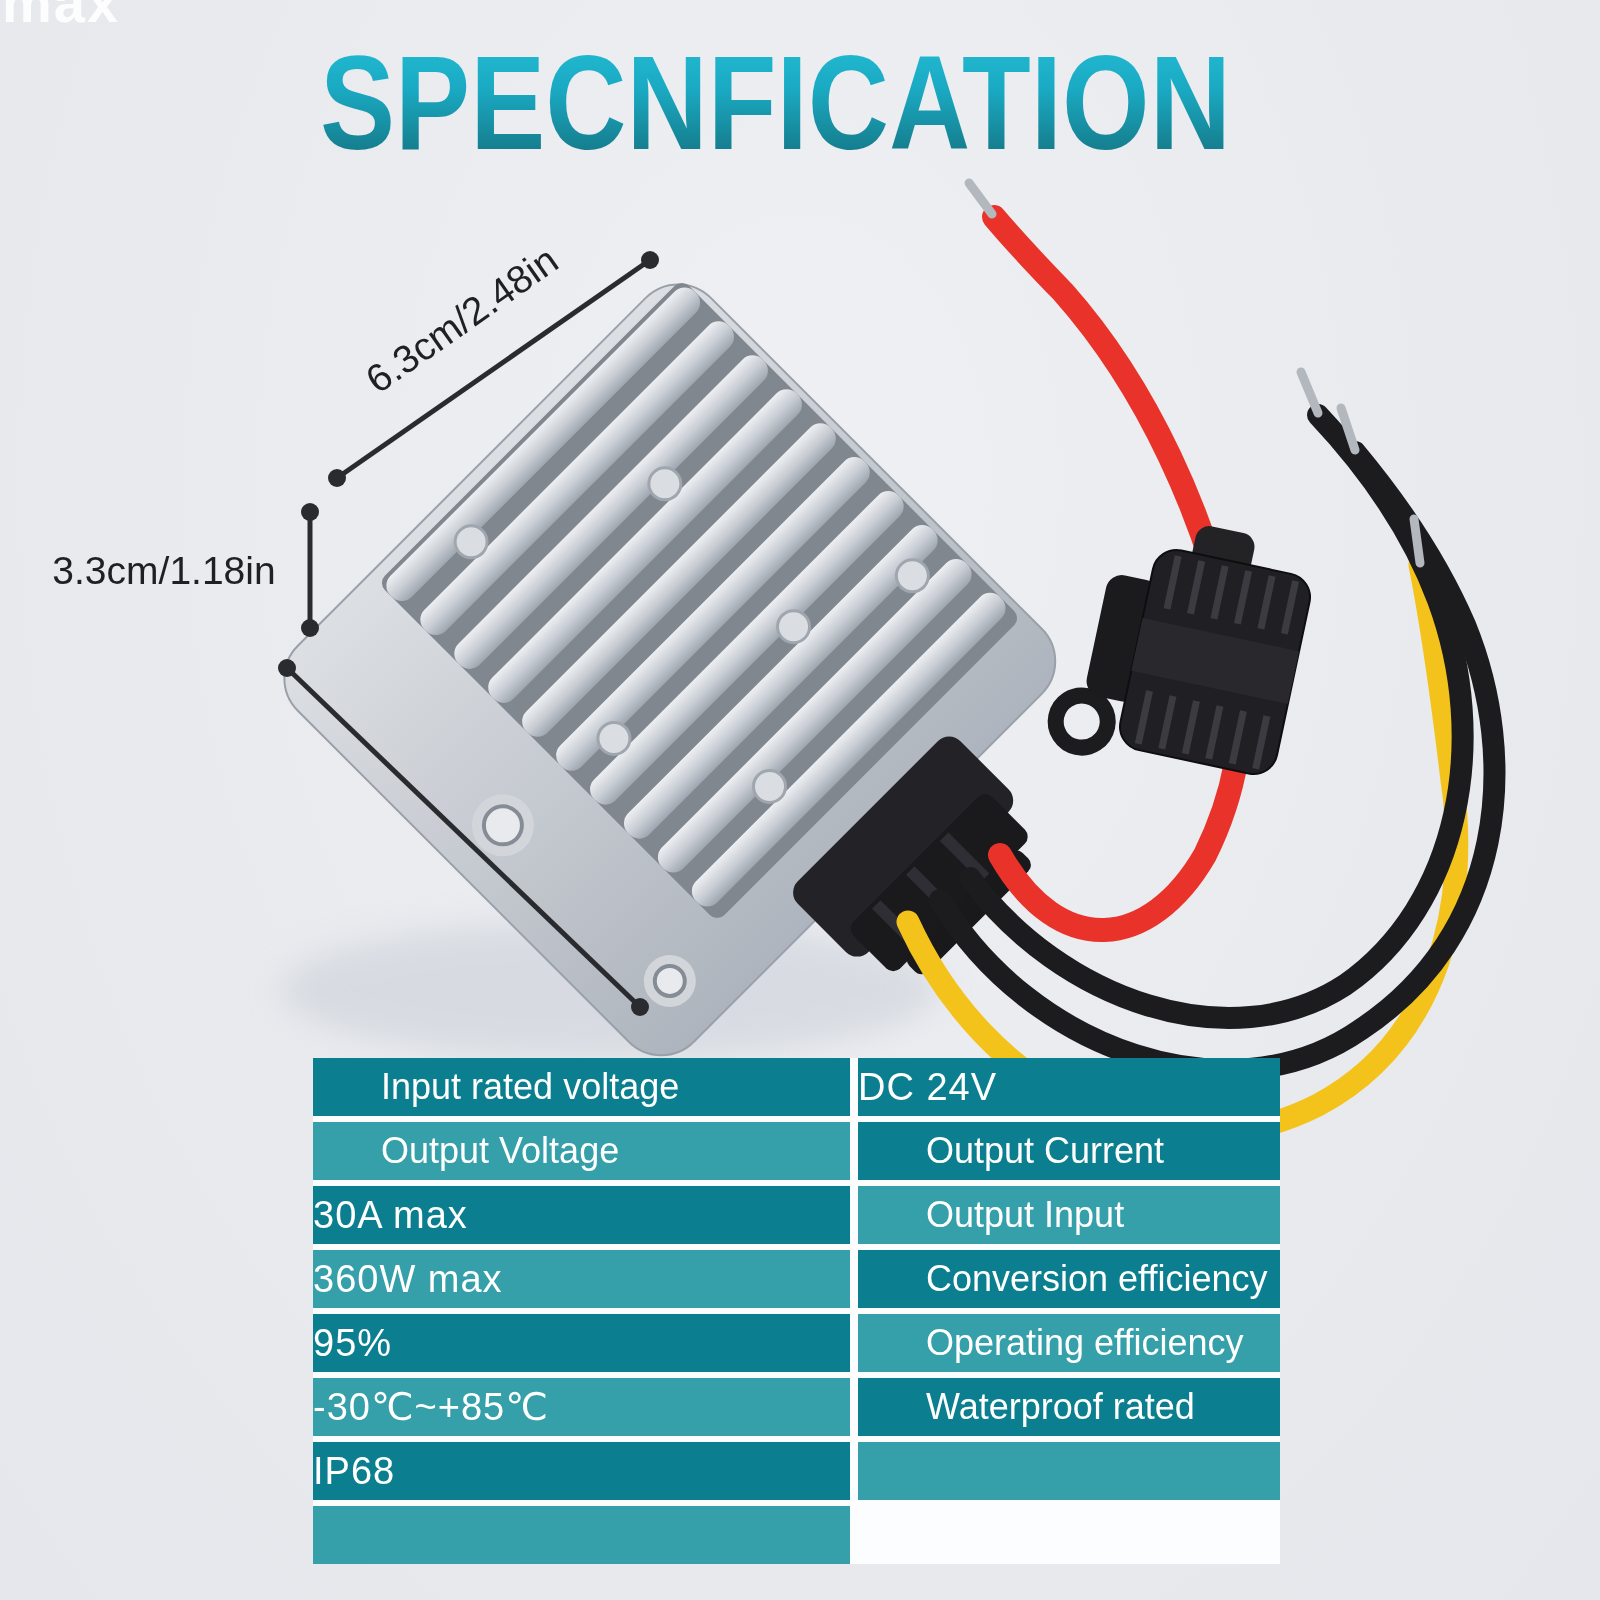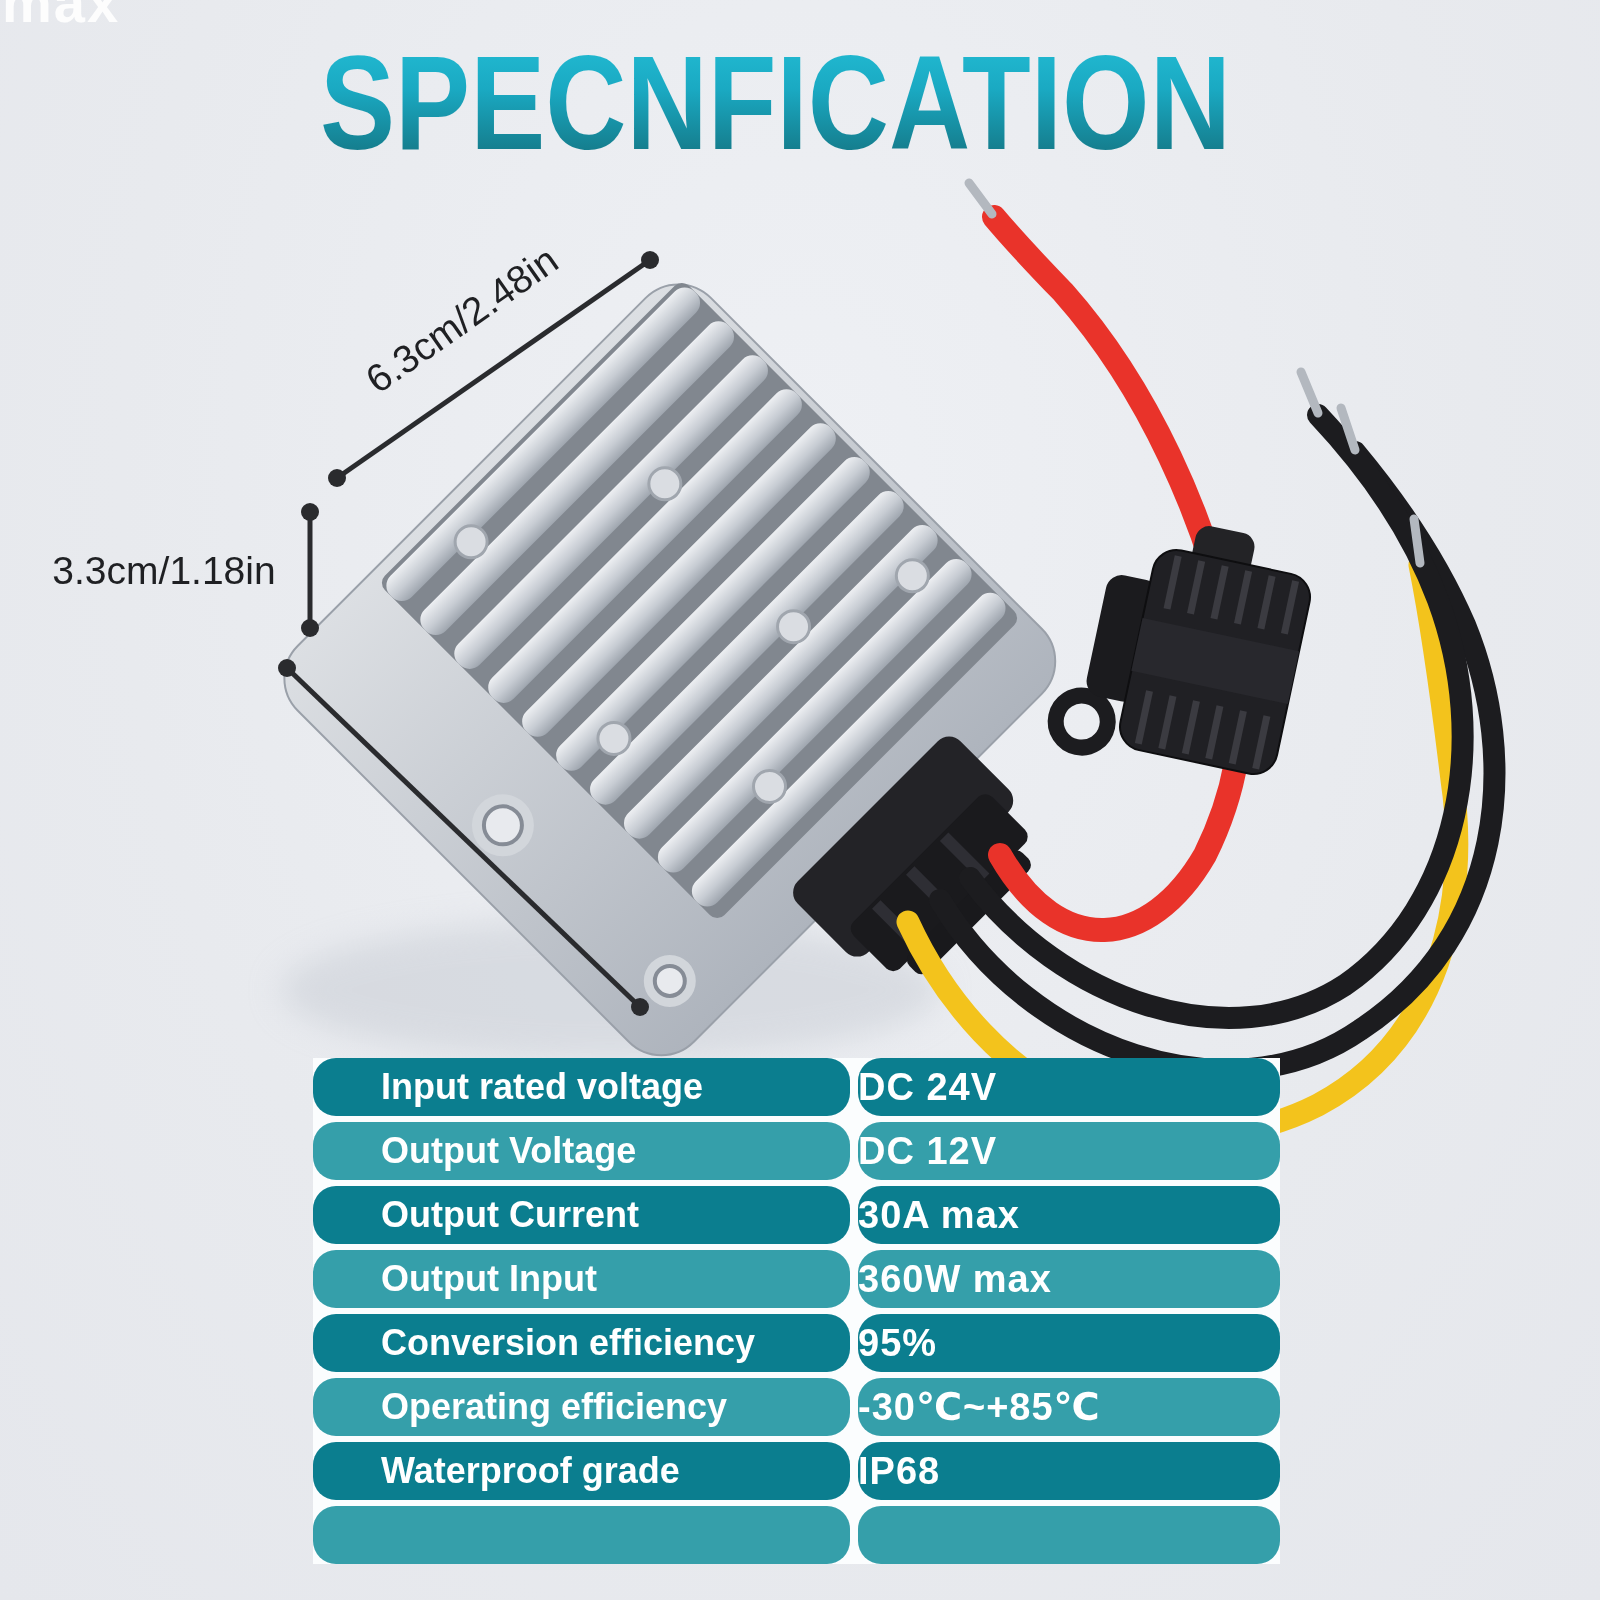--- a/index.html
+++ b/index.html
@@ -19,21 +19,21 @@
 
   
   .dim{width:320px;text-align:center;font-size:39px;color:#1f2023;white-space:nowrap;}
   #dim-width{left:302px;top:298px;transform:rotate(-35deg);}
   #dim-height{left:4px;top:549px;}
 
   
   #spec-table{left:313px;top:1058px;width:967px;height:506px;background:#fbfdfe;
               display:grid;grid-template-columns:537px 422px;grid-auto-rows:58px;
               column-gap:8px;row-gap:6px;}
-  .cell{display:flex;align-items:center;color:#ffffff;font-weight:bold;overflow:hidden;border-radius:23px;}
+  .cell{display:flex;align-items:center;color:#ffffff;font-weight:normal;overflow:hidden;}
   .lab{padding-left:68px;font-size:36px;}
   .val{font-size:38px;letter-spacing:1px;}
   .dark{background:#0b7e8f;}
   .light{background:#359faa;}
 </style>
 </head>
 <body>
 
 <svg class="abs" style="left:0;top:0" width="1600" height="1600" viewBox="0 0 1600 1600">
   <defs>
@@ -154,32 +154,31 @@
 <div class="abs" id="title">SPECNFICATION</div>
 
 <div class="abs dim" id="dim-width">6.3cm/2.48in</div>
 <div class="abs dim" id="dim-height">3.3cm/1.18in</div>
 
 <div class="abs" id="spec-table">
   <div class="cell lab dark row1">Input rated voltage</div>
   <div class="cell val dark row1">DC 24V</div>
 
   <div class="cell lab light row2">Output Voltage</div>
-  <div class="cell val light row2">DC 12V</div>
 
   <div class="cell lab dark row3">Output Current</div>
   <div class="cell val dark row3">30A max</div>
 
   <div class="cell lab light row4">Output Input</div>
   <div class="cell val light row4">360W max</div>
 
   <div class="cell lab dark row5">Conversion efficiency</div>
   <div class="cell val dark row5">95%</div>
 
   <div class="cell lab light row6">Operating efficiency</div>
   <div class="cell val light row6">-30℃~+85℃</div>
 
-  <div class="cell lab dark row7">Waterproof grade</div>
+  <div class="cell lab dark row7">Waterproof rated</div>
   <div class="cell val dark row7">IP68</div>
 
   <div class="cell lab light row8"></div>
   <div class="cell val light row8"></div>
 </div>
 
 </body></html>

